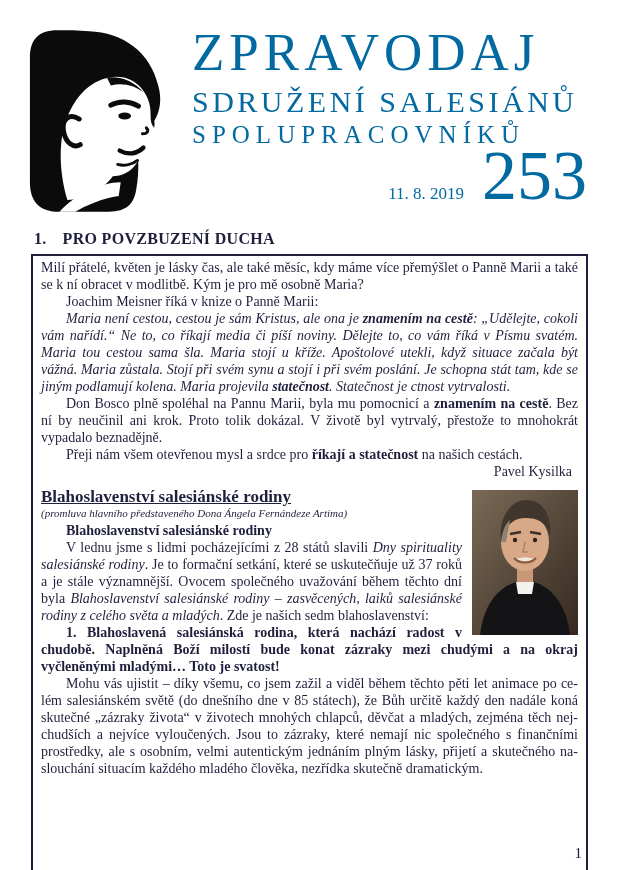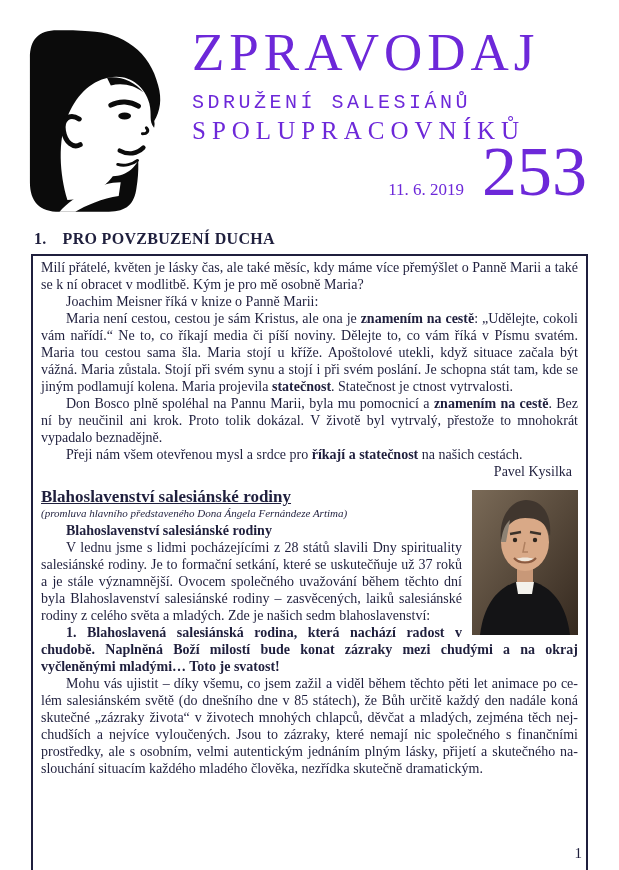--- a/index.html
+++ b/index.html
@@ -8,44 +8,44 @@
     width:619px;height:870px;
     background:#ffffff;
     font-family:"Liberation Serif","DejaVu Serif",serif;
     color:#1f1f3d;
     overflow:hidden;
     margin:0 auto;
   }
   
   .masthead{display:flex;padding:26px 32px 0 24px;}
   .logo-wrap{width:148px;height:190px;flex:none;}
-  .title-block{flex:1;padding-left:20px;color:#6d28d9;}
+  .title-block{flex:1;padding-left:20px;color:#0369a1;}
   .nl-title{font-size:53px;line-height:1;letter-spacing:5px;white-space:nowrap;font-weight:400;}
-  .nl-sub1{font-size:20px;line-height:1;letter-spacing:3.5px;margin-top:14px;white-space:nowrap;font-family:Liberation Mono, monospace;}
+  .nl-sub1{font-size:30px;line-height:1;letter-spacing:3.5px;margin-top:8px;white-space:nowrap;}
   .nl-sub2{font-size:25px;line-height:1;letter-spacing:6px;margin-top:5px;white-space:nowrap;}
   .issue-row{display:flex;justify-content:flex-end;align-items:baseline;margin-top:0px;}
   .issue-date{font-size:17px;margin-right:18px;}
   .issue-no{font-size:70px;line-height:0.82;}
   
   .section-heading{margin:14px 32px 6px 34px;font-size:16px;font-weight:700;letter-spacing:0.3px;}
   .sh-num{margin-right:16px;}
   
   .content-box{
     box-sizing:border-box;
     margin:0 31px;
     border:2px solid #1f1f3d;
     padding:3px 8px 4px 8px;
     height:664px;overflow:hidden;
     font-size:14px;line-height:17px;
     text-align:justify;
     hyphens:manual;
   }
   .content-box p{margin:0;text-indent:25px;}
   .content-box p.first{text-indent:0;}
-  .i{}
+  .i{font-style:italic;}
   .b{font-weight:700;}
   .sig{text-align:right;text-indent:0 !important;padding-right:6px;}
   
   .article2{margin-top:8px;}
   .photo-wrap{float:right;width:106px;height:145px;margin:2px 0 6px 10px;}
   .a2-heading{font-size:17px;font-weight:700;text-decoration:underline;margin:0 0 2px 0;text-align:left;}
   .a2-sub{text-indent:0 !important;font-style:italic;font-size:11px;text-align:left;}
   .a2-boldintro{font-weight:700;}
   
   .page-num{position:absolute;top:845px;right:37px;font-size:15px;}
@@ -69,21 +69,21 @@
         <path d="M95,140 C102,142 110,140 115,136" stroke="#0b0b0b" stroke-width="3" fill="none" stroke-linecap="round"></path>
         <path d="M56,94 C46,88 38,94 40,106 C42,118 50,124 57,120" stroke="#0b0b0b" stroke-width="5" fill="none" stroke-linecap="round"></path>
         <path d="M84,52 C98,50 112,56 121,67 C112,60 100,57 88,60 Z" fill="#0b0b0b"></path>
       </svg>
     </div>
     <div class="title-block">
       <div class="nl-title">ZPRAVODAJ</div>
       <div class="nl-sub1">SDRUŽENÍ SALESIÁNŮ</div>
       <div class="nl-sub2">SPOLUPRACOVNÍKŮ</div>
       <div class="issue-row">
-        <span class="issue-date">11. 6. 2019</span>
+        <span class="issue-date">11. 8. 2019</span>
         <span class="issue-no">253</span>
       </div>
     </div>
   </div>
 
   <div class="section-heading">
     <span class="sh-num">1.</span><span>PRO POVZBUZENÍ DUCHA</span>
   </div>
 
   <div class="content-box">

